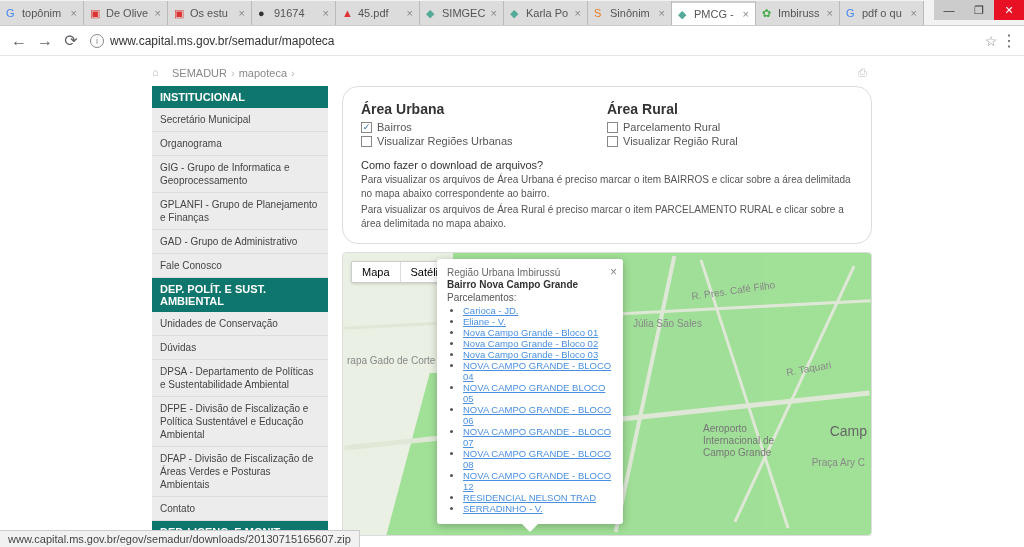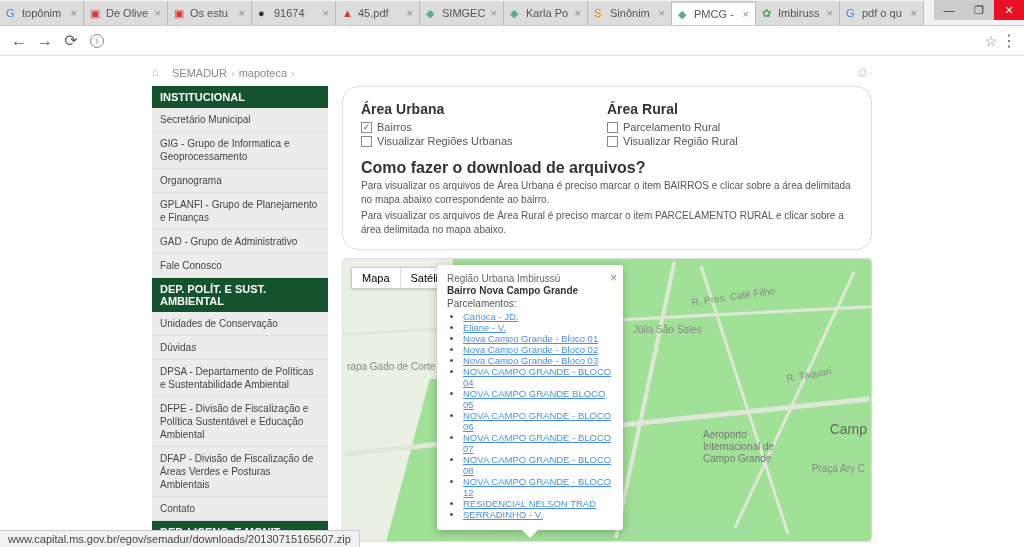--- a/index.html
+++ b/index.html
@@ -22,50 +22,50 @@
 .star{width:18px;font-size:14px;color:#888;text-align:center}
 .dots{width:18px;font-size:16px;color:#5f6368;text-align:center}
 .page{padding:10px 0 0 0}
 .container{width:720px;margin:0 auto}
 .crumbrow{display:flex;align-items:center;font-size:11px;color:#888;margin-bottom:6px}
 .crumbrow .home{width:14px;height:14px;margin-right:6px;color:#bbb}
 .crumbrow .sep{margin:0 4px;color:#bbb}
 .crumbrow .print{margin-left:auto;width:14px;height:14px;color:#bbb}
 .cols{display:flex;gap:14px}
 .side{width:176px}
-.sh{background:#14532d;color:#fff;font-weight:bold;font-size:11px;padding:5px 8px}
+.sh{background:#0f766e;color:#fff;font-weight:bold;font-size:11px;padding:5px 8px}
 .si{background:#ececec;border-bottom:1px solid #ddd;padding:5px 8px;font-size:10px;color:#444;line-height:1.3}
 .main{flex:1}
 .panel{border:1px solid #ddd;border-radius:16px;padding:14px 18px 12px;}
 .prow{display:flex}
 .pcol{flex:1}
 .ptitle{font-size:14px;font-weight:bold;color:#333;margin-bottom:4px}
 .chk{display:flex;align-items:center;font-size:11px;color:#555;margin-bottom:2px}
 .chk .box{width:11px;height:11px;border:1px solid #888;margin-right:5px;display:flex;align-items:center;justify-content:center;font-size:9px;color:#2a69b3;background:#fff}
-.pbold{font-size:16px;font-weight:bold;color:#333;margin-top:10px}
+.pbold{font-size:11px;font-weight:normal;color:#333;margin-top:10px}
 .ptext{font-size:10px;color:#555;line-height:1.4;margin-top:2px}
 .map{height:284px;border:1px solid #ddd;border-radius:4px;position:relative;overflow:hidden;margin-top:8px}
 .mapbg{position:absolute;inset:0;background:#eaf0e3}
 .greenshape{position:absolute;left:110px;top:0;right:0;bottom:0;background:#94dd8a;opacity:.85}
 .greenshape::before{content:"";position:absolute;left:-50px;top:120px;width:120px;height:200px;background:#94dd8a;transform:skewX(-15deg)}
 .road{position:absolute;background:#dfe8d7}
 .mapctrl{position:absolute;left:8px;top:8px;background:#fff;border:1px solid #ccc;border-radius:2px;display:flex;font-size:11px;box-shadow:0 1px 3px rgba(0,0,0,.15)}
 .mapctrl span{padding:4px 10px}
 .mapctrl span:first-child{font-weight:normal;border-right:1px solid #ddd}
 .info{position:absolute;left:94px;top:6px;width:186px;background:#fff;border-radius:3px;box-shadow:0 2px 8px rgba(0,0,0,.25);padding:8px 10px 10px;font-size:10px;color:#555}
 .info .ix{position:absolute;right:6px;top:6px;color:#888;font-size:12px}
 .info .region{color:#666}
 .info .bname{font-weight:bold;color:#333;margin-top:1px}
 .info .plbl{margin-top:2px}
 .info ul{list-style:disc;margin-left:16px;margin-top:2px}
 .info a{color:#4a90e2;font-size:9.5px}
 .info .tail{position:absolute;left:50%;bottom:-8px;margin-left:-8px;width:0;height:0;border-left:8px solid transparent;border-right:8px solid transparent;border-top:8px solid #fff}
 .mlabel{position:absolute;font-size:10px;color:#888}
 .mlabel.airport{font-size:10px;color:#777;text-align:left;line-height:1.2}
-.campo{position:absolute;right:4px;bottom:104px;font-size:14px;color:#666}
+.campo{position:absolute;right:4px;bottom:96px;font-size:14px;color:#666}
 .plus{position:absolute;right:300px;bottom:70px;width:20px;height:20px;background:#fff;border:1px solid #ccc;border-radius:2px;display:flex;align-items:center;justify-content:center;font-size:14px;color:#555;box-shadow:0 1px 2px rgba(0,0,0,.2)}
 .statusbar{position:absolute;bottom:0;left:0;background:#f1f1f1;border:1px solid #ccc;border-bottom:none;border-left:none;padding:2px 8px;font-size:11px;color:#444}
 </style>
 </head>
 <body>
 
 <div class="winbtns">
   <div class="winbtn min">—</div>
   <div class="winbtn max">❐</div>
   <div class="winbtn close">✕</div>
@@ -128,42 +128,43 @@
       <span class="tclose">×</span>
     </div>
   </div>
 
 <div class="addr">
   <div class="navbtn">←</div>
   <div class="navbtn">→</div>
   <div class="navbtn">⟳</div>
   <div class="urlbox">
     <span class="urlcircle">i</span>
+    <span>www.capital.ms.gov.br/semadur/mapoteca</span>
   </div>
   <div class="star">☆</div>
   <div class="dots">⋮</div>
 </div>
 
 <div class="page">
   <div class="container">
     <div class="crumbrow">
       <span class="home">⌂</span>
       <span>SEMADUR</span>
       <span class="sep">›</span>
       <span>mapoteca</span>
       <span class="sep">›</span>
       <span class="print">⎙</span>
     </div>
 
     <div class="cols">
       <div class="side" id="sidebar">
           <div class="sh">INSTITUCIONAL</div>
           <div class="si">Secretário Municipal</div>
+          <div class="si">Organograma</div>
           <div class="si">GIG - Grupo de Informatica e Geoprocessamento</div>
-          <div class="si">Organograma</div>
           <div class="si">GPLANFI - Grupo de Planejamento e Finanças</div>
           <div class="si">GAD - Grupo de Administrativo</div>
           <div class="si">Fale Conosco</div>
           <div class="sh">DEP. POLÍT. E SUST. AMBIENTAL</div>
           <div class="si">Unidades de Conservação</div>
           <div class="si">Dúvidas</div>
           <div class="si">DPSA - Departamento de Políticas e Sustentabilidade Ambiental</div>
           <div class="si">DFPE - Divisão de Fiscalização e Política Sustentável e Educação Ambiental</div>
           <div class="si">DFAP - Divisão de Fiscalização de Áreas Verdes e Posturas Ambientais</div>
           <div class="si">Contato</div>

